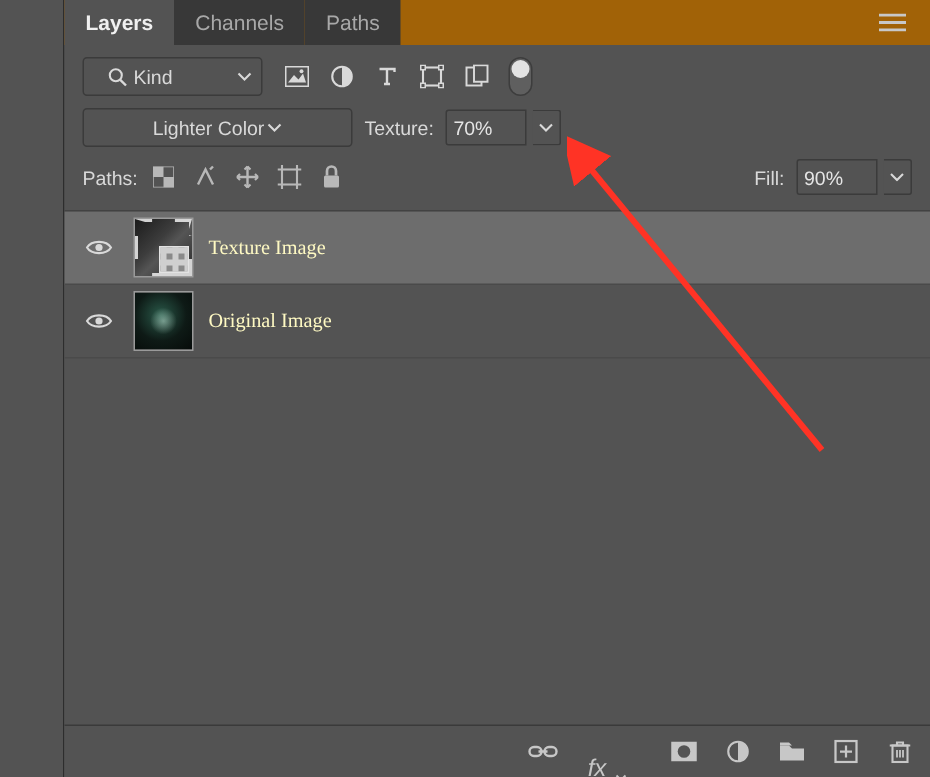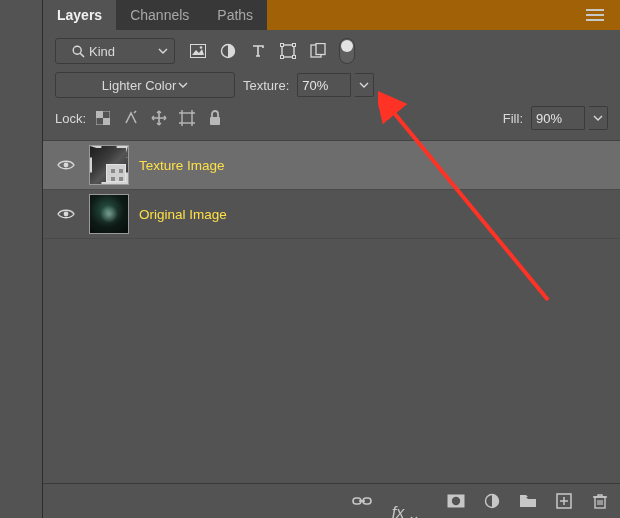--- a/index.html
+++ b/index.html
@@ -212,21 +212,21 @@
     background: radial-gradient(circle at 45% 40%, #2a5a4a 0%, #0e1a16 55%, #060b09 100%);
   }
   .thumb.original::after{
     content:"";
     position:absolute;
     left:10px; top:10px;
     width:18px;height:18px;
     background: radial-gradient(circle at 50% 50%, rgba(220,255,240,.45) 0%, rgba(0,0,0,0) 70%);
     border-radius:50%;
   }
-  .layer-name { color:#fde047; font-size:13.5px; }
+  .layer-name { color:#fef9c3; font-size:13.5px;font-family:Liberation Serif, serif; }
   
   .bottom-bar {
     height:34px;
     background:#535353;
     border-top:1px solid #3a3a3a;
     display:flex;
     align-items:center;
     justify-content:flex-end;
     padding:0 10px;
     gap:16px;
@@ -364,21 +364,21 @@
           </div>
           <div class="num-chevron">
             <svg width="10" height="6" viewBox="0 0 10 6">
                 <path d="M1 1 L5 5 L9 1" fill="none" stroke="#d9d9d9" stroke-width="1.4"></path>
               </svg>
           </div>
         </div>
       </div>
 
       <div class="lock-row">
-        <span class="label">Lock:</span>
+        <span class="label">Paths:</span>
         <div class="lock-icons">
           <span class="lockicon">
             <svg width="14" height="14" viewBox="0 0 14 14">
               <rect x="0" y="0" width="14" height="14" fill="none" stroke="#b8b8b8"></rect>
               <rect x="0" y="0" width="7" height="7" fill="#b8b8b8"></rect>
               <rect x="7" y="7" width="7" height="7" fill="#b8b8b8"></rect>
             </svg>
           </span>
           <span class="lockicon">
             <svg width="16" height="16" viewBox="0 0 16 16">

